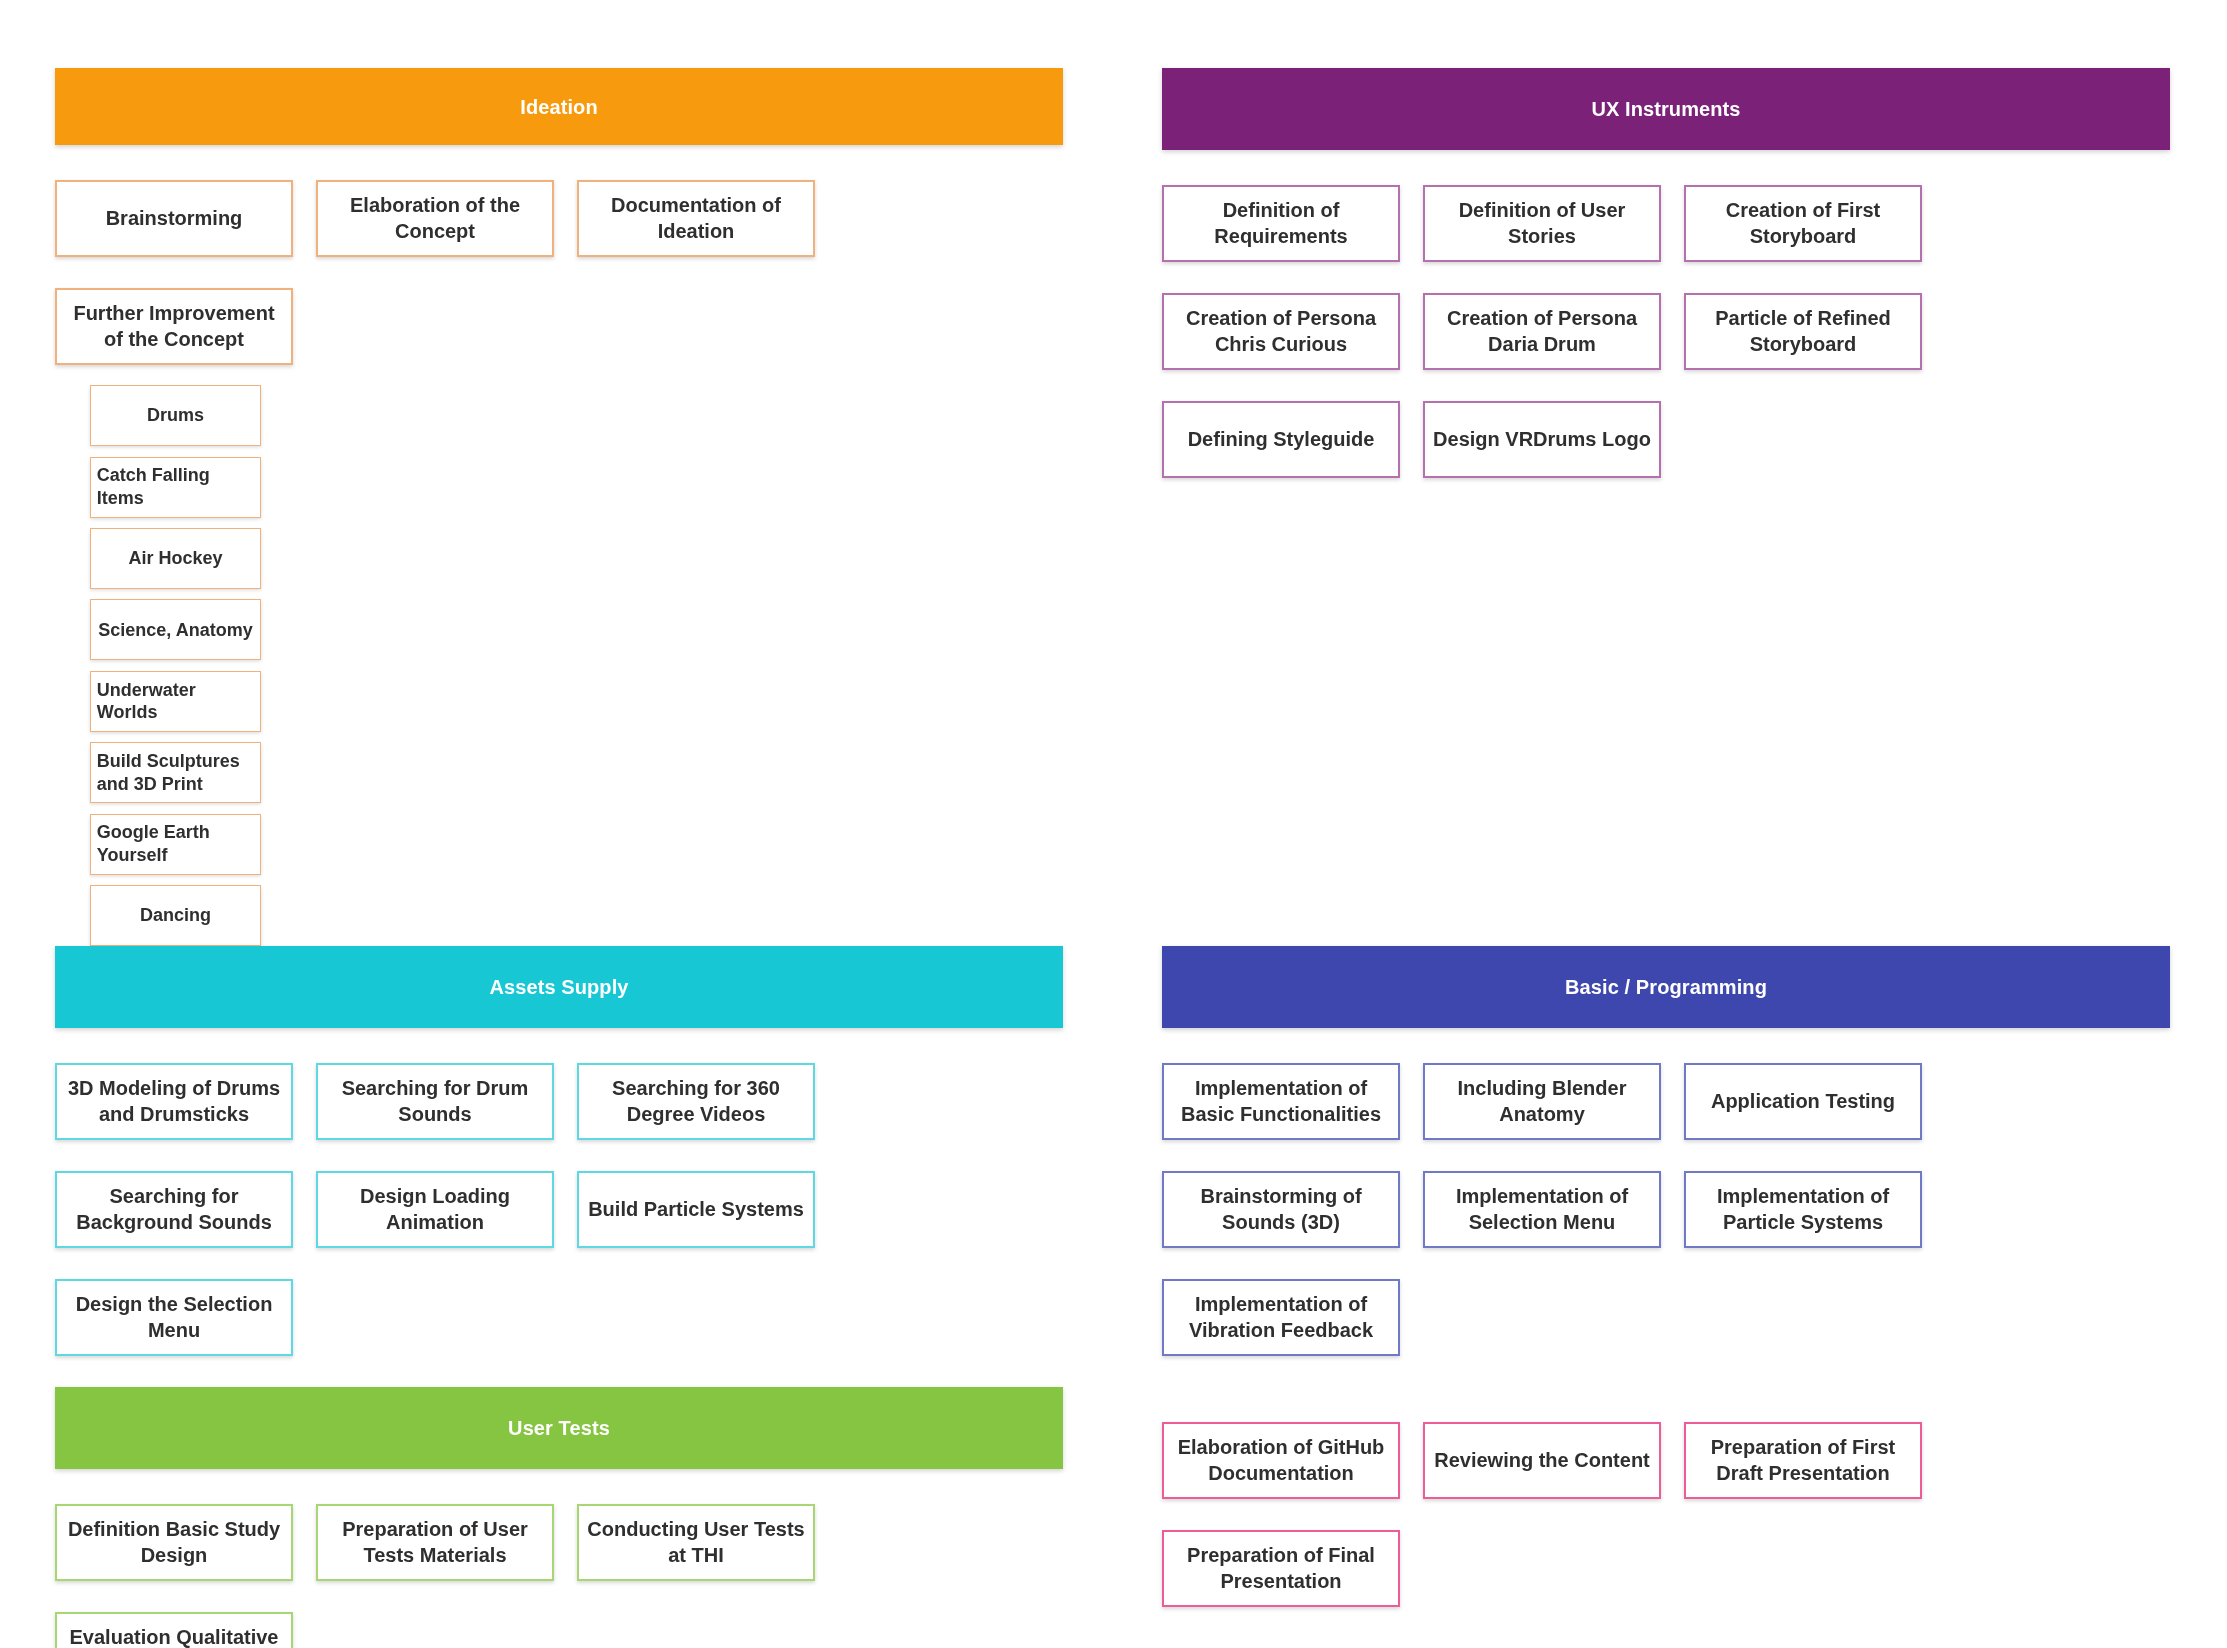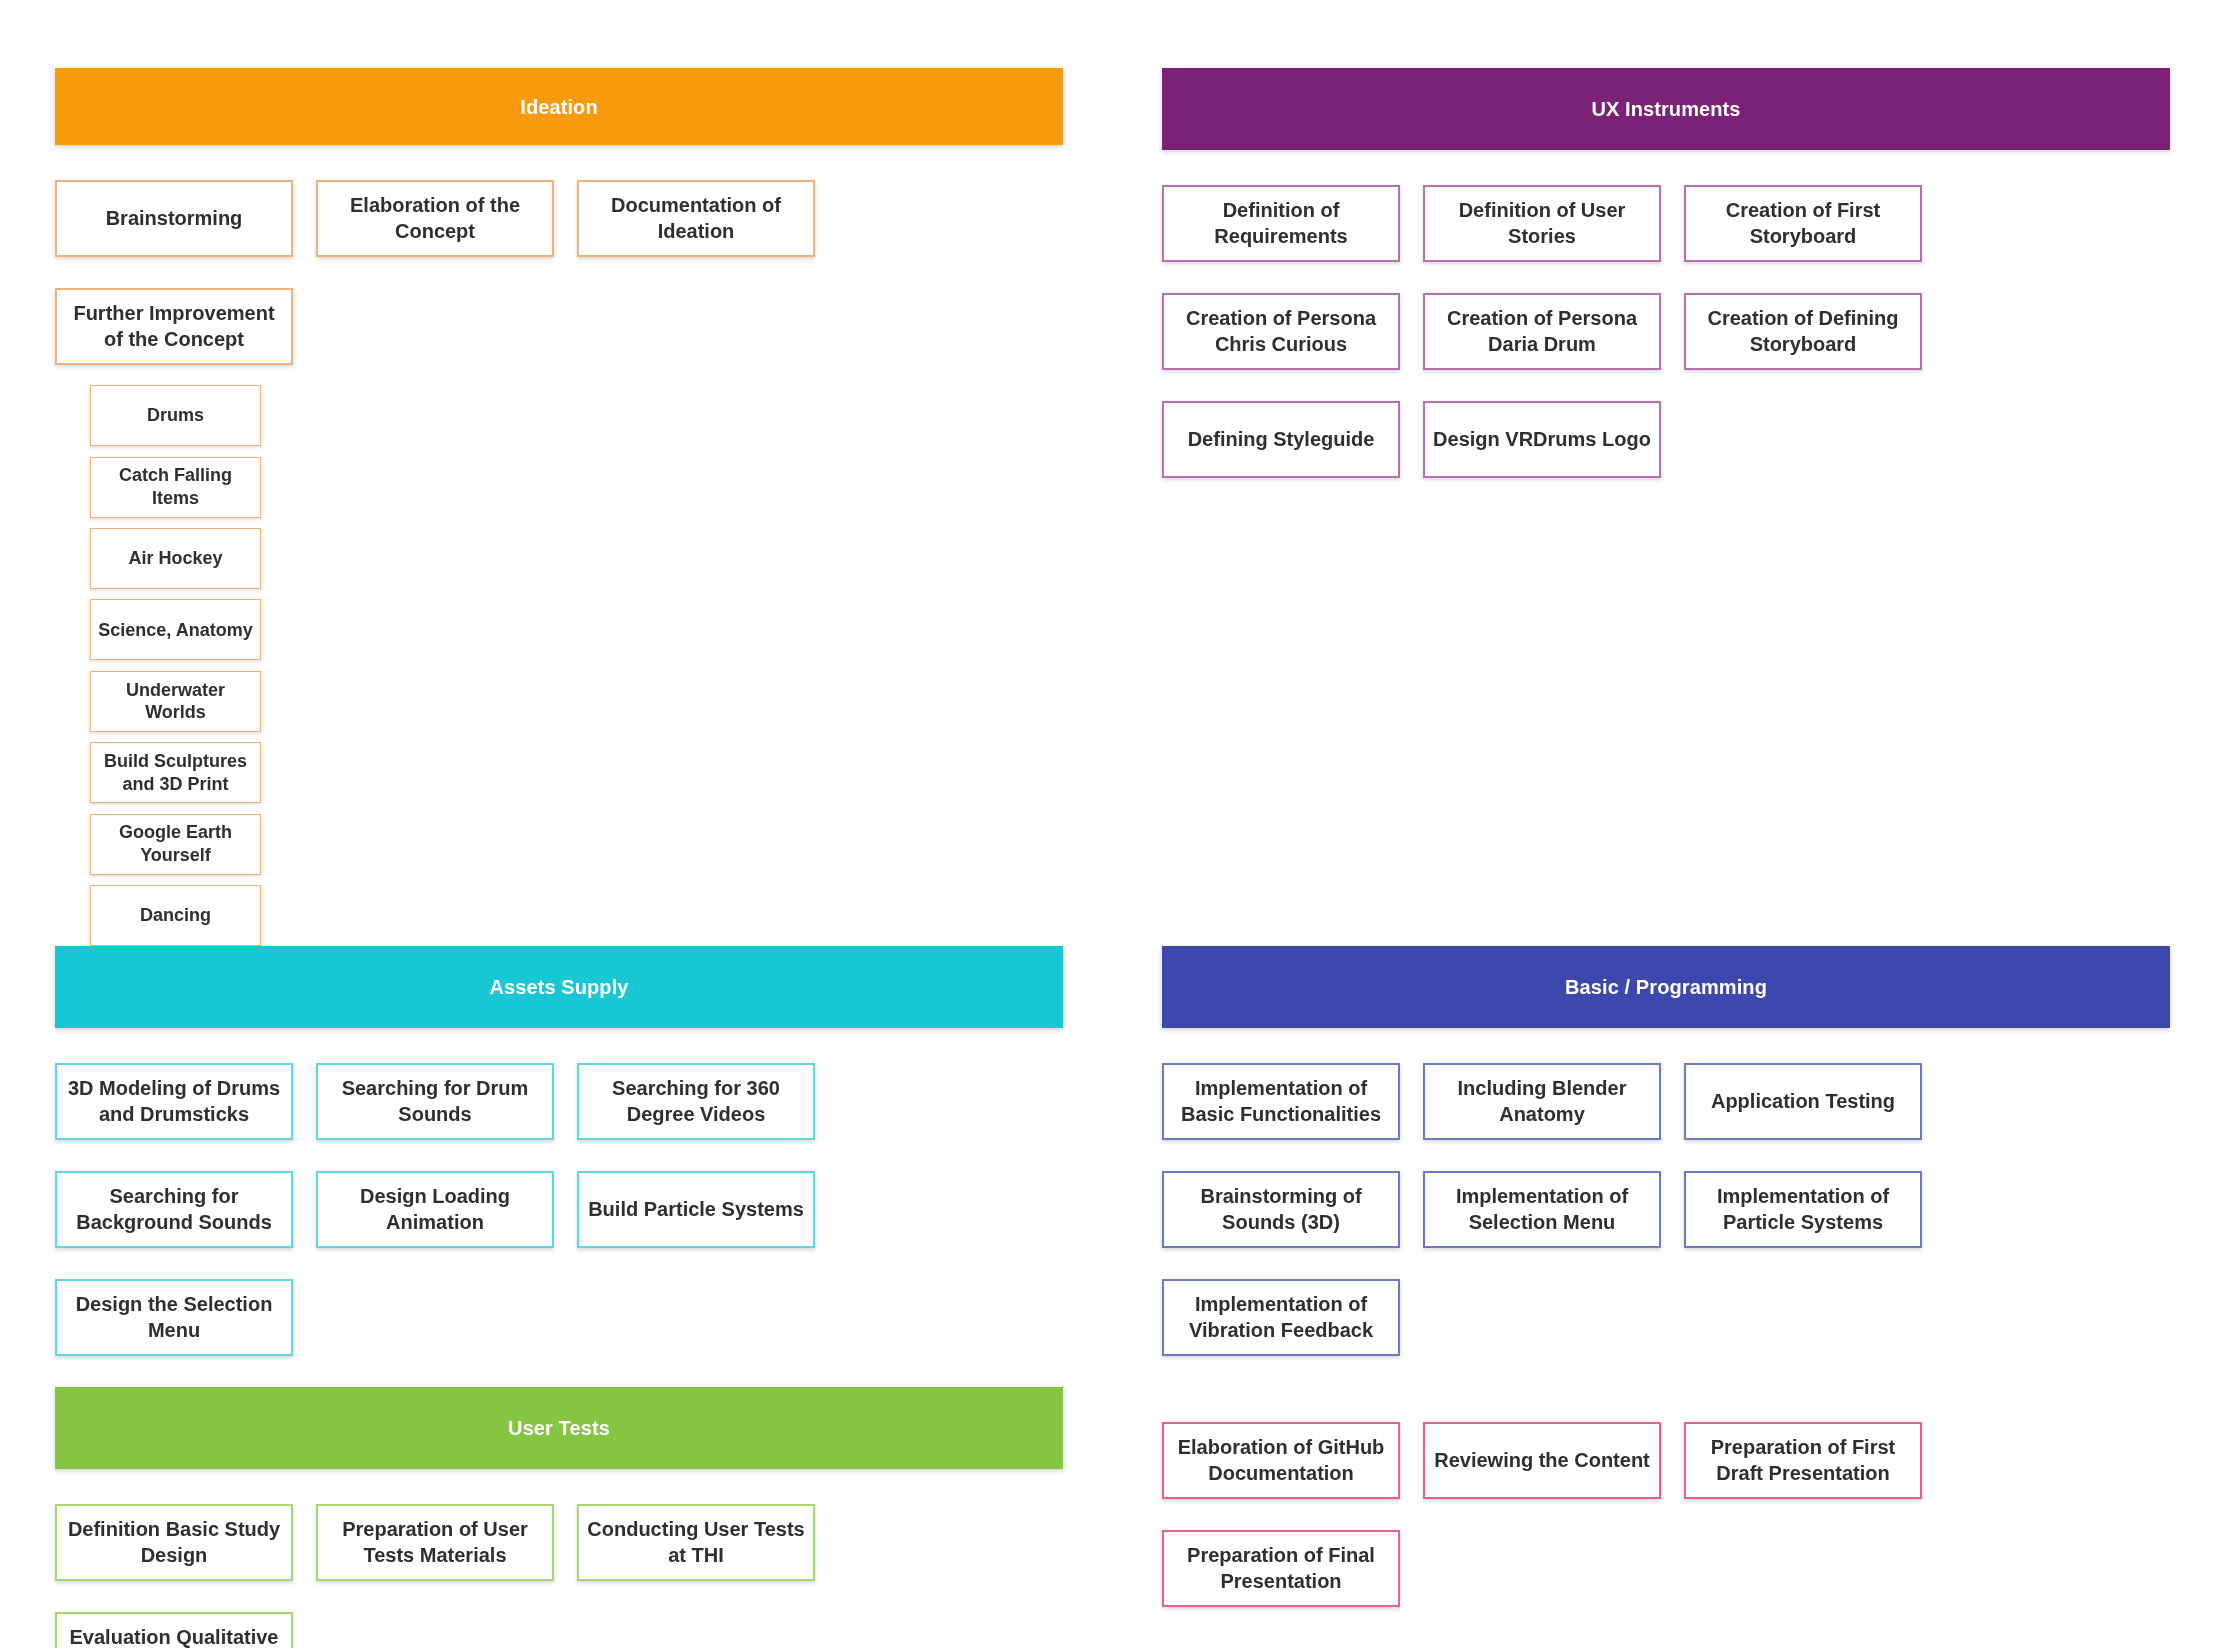--- a/index.html
+++ b/index.html
@@ -81,21 +81,20 @@
   }
 
   .subcard {
     width: 171px;
     min-height: 61px;
     background: #ffffff;
     border: 1.7px solid #f0b27c;
     display: flex;
     align-items: center;
     justify-content: center;
-    text-align: center;
     padding: 3.5px 5.8px;
     font-size: 18px;
     font-weight: bold;
     color: #2f2f2f;
     line-height: 1.26;
     box-shadow: 0 1.7px 3.5px rgba(0,0,0,0.14);
   }
 
   .ideation-body {
     display: flex;
@@ -133,21 +132,21 @@
     </div>
     <div class="section" style="--accent: #7B2178; --border: #B571AE;">
       <div class="section-header">UX Instruments</div>
       <div class="ideation-body">
         <div class="cards">
           <div class="card">Definition of Requirements</div>
           <div class="card">Definition of User Stories</div>
           <div class="card">Creation of First Storyboard</div>
           <div class="card">Creation of Persona Chris Curious</div>
           <div class="card">Creation of Persona Daria Drum</div>
-          <div class="card">Creation of Defining Storyboard</div>
+          <div class="card">Particle of Refined Storyboard</div>
           <div class="card">Defining Styleguide</div>
           <div class="card">Design VRDrums Logo</div>
         </div>
       </div>
     </div>
     <div class="section" style="--accent: #17C8D4; --border: #5ED8E2;">
       <div class="section-header">Assets Supply</div>
       <div class="ideation-body">
         <div class="cards">
           <div class="card">3D Modeling of Drums and Drumsticks</div>

